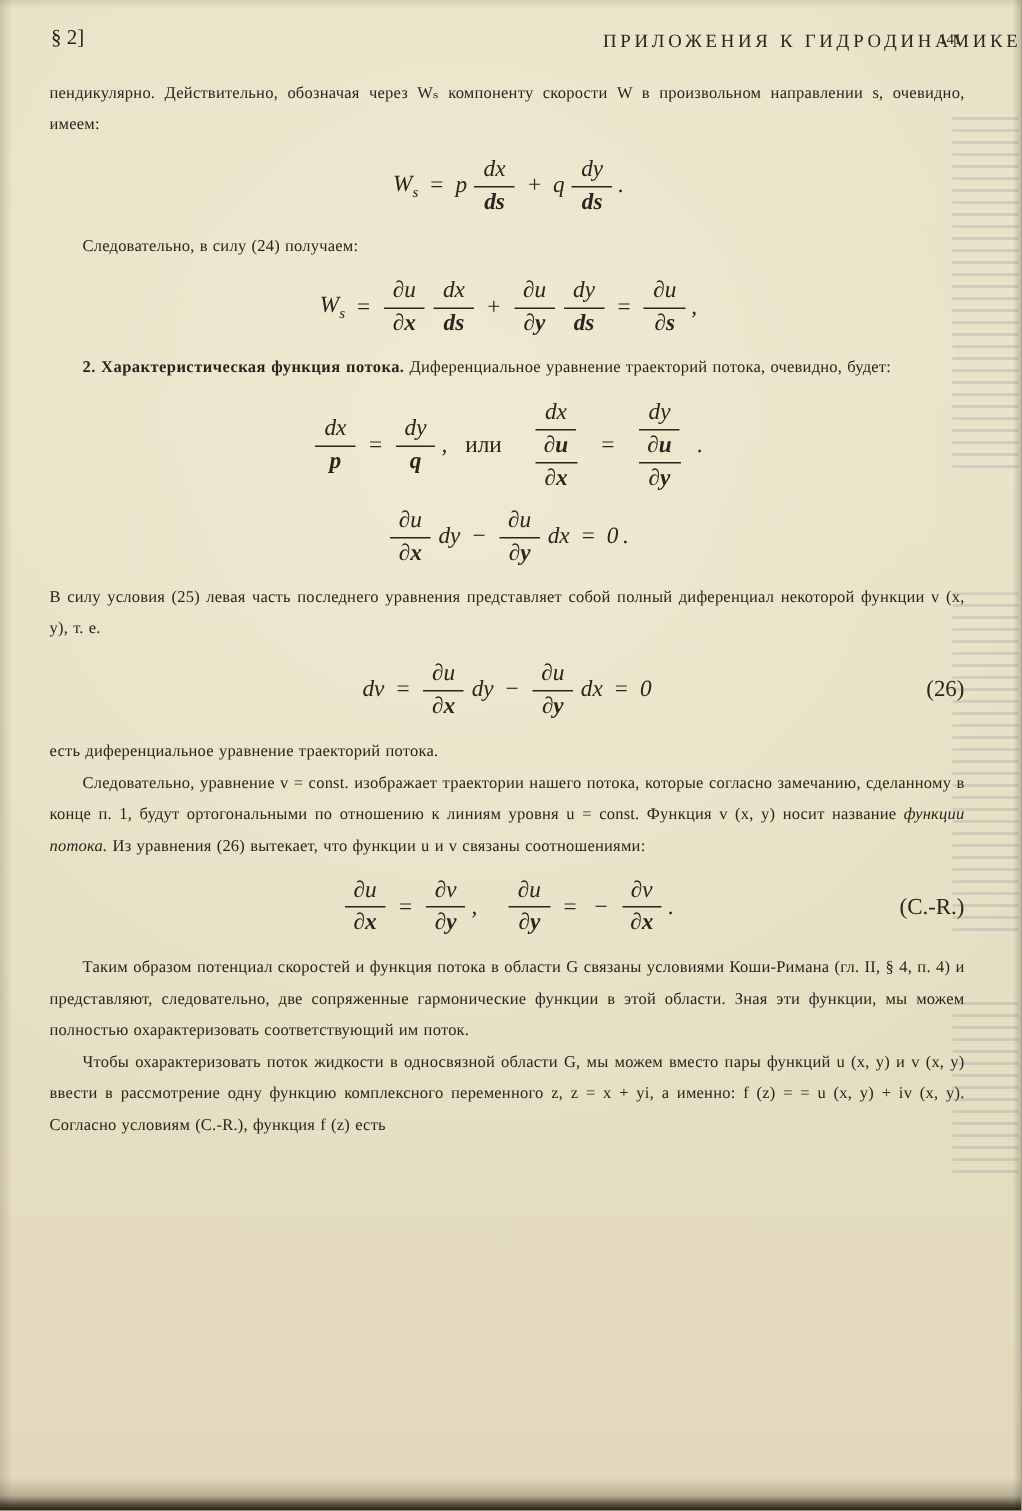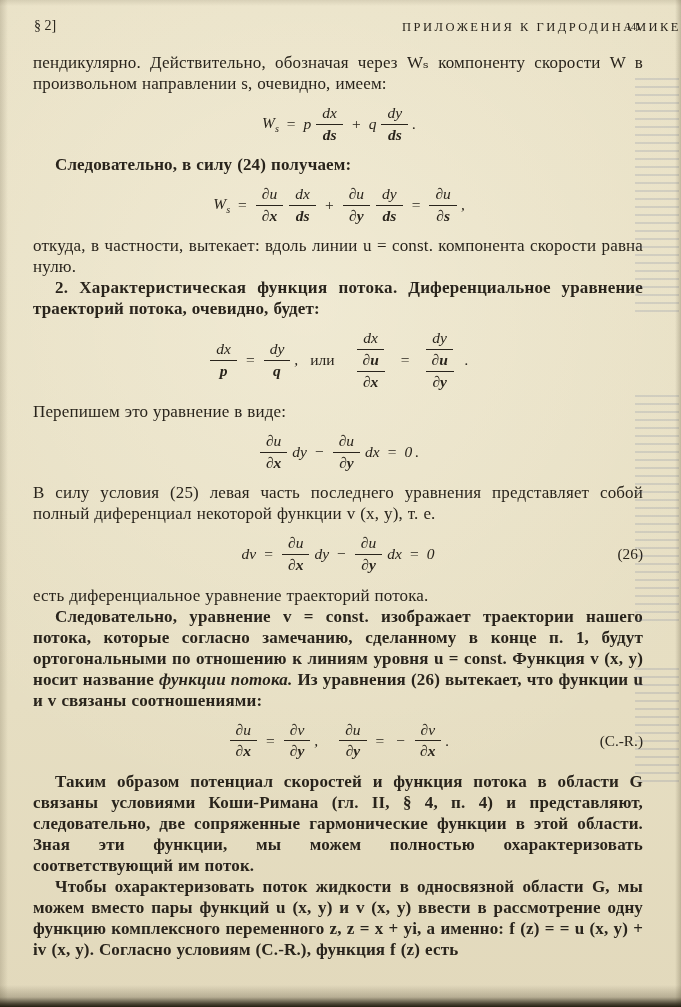--- a/index.html
+++ b/index.html
@@ -13,22 +13,22 @@
       radial-gradient(120% 85% at 45% 30%, rgba(255,252,238,0.35), rgba(0,0,0,0) 60%),
       linear-gradient(to bottom, #e9e1c6 0%, #e6dec2 70%, #e2d9bc 100%);
     font-family:"Liberation Serif","DejaVu Serif",serif;
     color:#29241c;
   }
   .header{position:relative;padding:18px 40px 0 34px;display:flex;justify-content:space-between;align-items:baseline;height:18px;}
   .h-left{font-size:14px;}
   .h-center{position:absolute;left:0;right:0;top:20px;text-align:right;font-size:12.5px;letter-spacing:2.5px;}
   .h-right{font-size:10px;}
   .body{padding:16px 38px 0 33px;}
-  .body p{margin:0;font-size:17px;line-height:21px;text-align:justify;letter-spacing:0.15px;word-spacing:0.5px;}
-  .indent{text-indent:22px;font-weight:bold;}
+  .body p{margin:0;font-size:11px;line-height:21px;text-align:justify;letter-spacing:0.15px;word-spacing:0.5px;}
+  .indent{text-indent:22px;}
   .body p b{letter-spacing:0.3px;}
   
   .eq{position:relative;display:flex;justify-content:center;align-items:center;margin:10px 0;font-size:15.5px;min-height:40px;}
   .mi{font-style:italic;margin:0 2px;}
   .mo{font-style:normal;margin:0 6px;}
   .mrm{font-style:normal;margin:0 12px;}
   .mpun{font-style:italic;margin-left:1px;}
   .mgap{display:inline-block;}
   sub{font-size:0.65em;font-style:italic;}
   .frac{display:inline-flex;flex-direction:column;align-items:center;margin:0 3px;line-height:1.2;}
@@ -104,21 +104,20 @@
           <span class="den"><span class="mi">ds</span></span>
         </span>
         <span class="mo">=</span>
         <span class="frac">
           <span class="num"><span class="mi">∂u</span></span>
           <span class="den"><span class="mi">∂s</span></span>
         </span>
         <span class="mpun">,</span>
       </div>
 
-    <p>откуда, в частности, вытекает: вдоль линии u = const. компонента скорости равна нулю.</p>
 
     <p class="indent"><b>2. Характеристическая функция потока.</b> <span>Диференциальное уравнение траекторий потока, очевидно, будет:</span></p>
 
     <div class="eq">
         <span class="frac">
           <span class="num"><span class="mi">dx</span></span>
           <span class="den"><span class="mi">p</span></span>
         </span>
         <span class="mo">=</span>
         <span class="frac">
@@ -138,21 +137,20 @@
         <span class="frac">
           <span class="num"><span class="mi">dy</span></span>
           <span class="den"><span class="frac">
               <span class="num"><span class="mi">∂u</span></span>
               <span class="den"><span class="mi">∂y</span></span>
             </span></span>
         </span>
         <span class="mpun">.</span>
       </div>
 
-    <p>Перепишем это уравнение в виде:</p>
 
     <div class="eq">
         <span class="frac">
           <span class="num"><span class="mi">∂u</span></span>
           <span class="den"><span class="mi">∂x</span></span>
         </span>
         <span class="mi">dy</span>
         <span class="mo">−</span>
         <span class="frac">
           <span class="num"><span class="mi">∂u</span></span>

